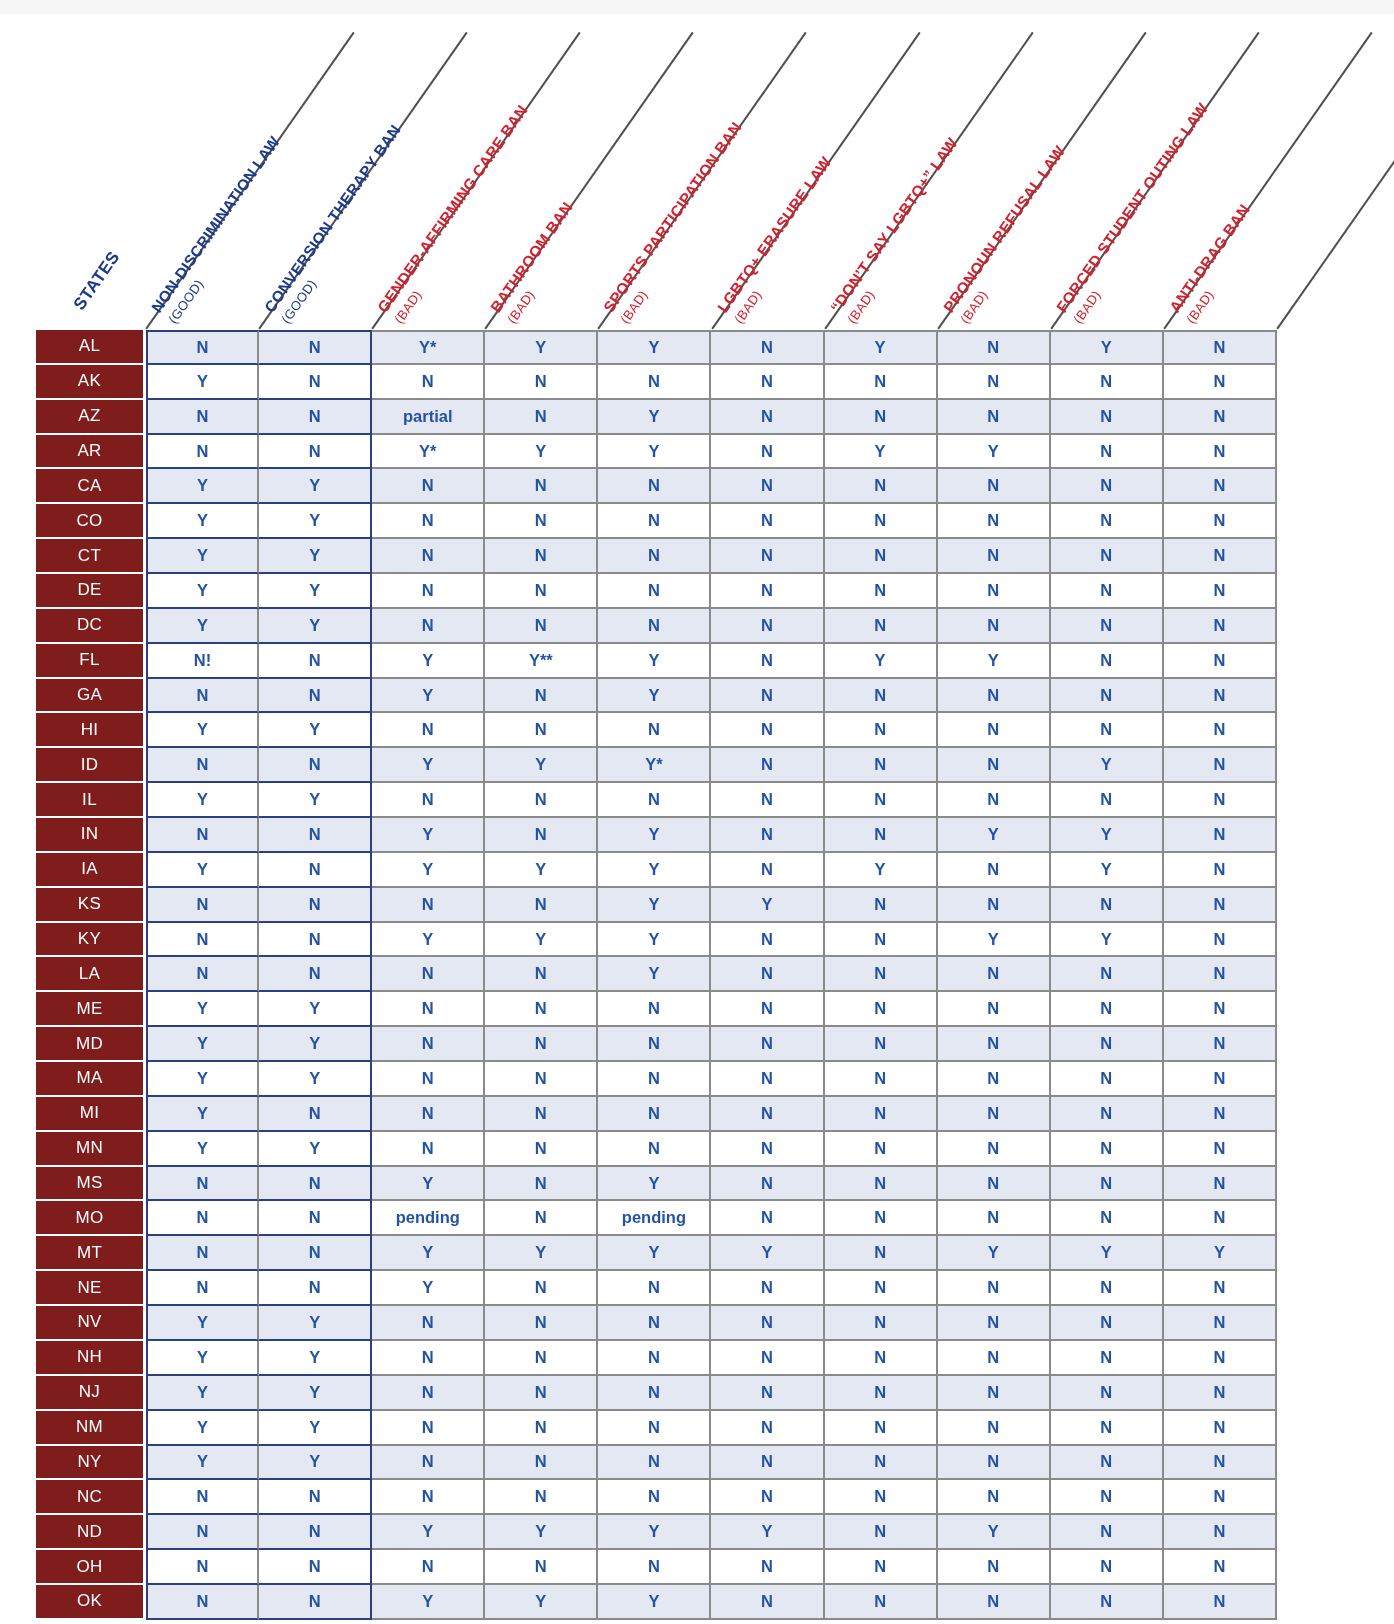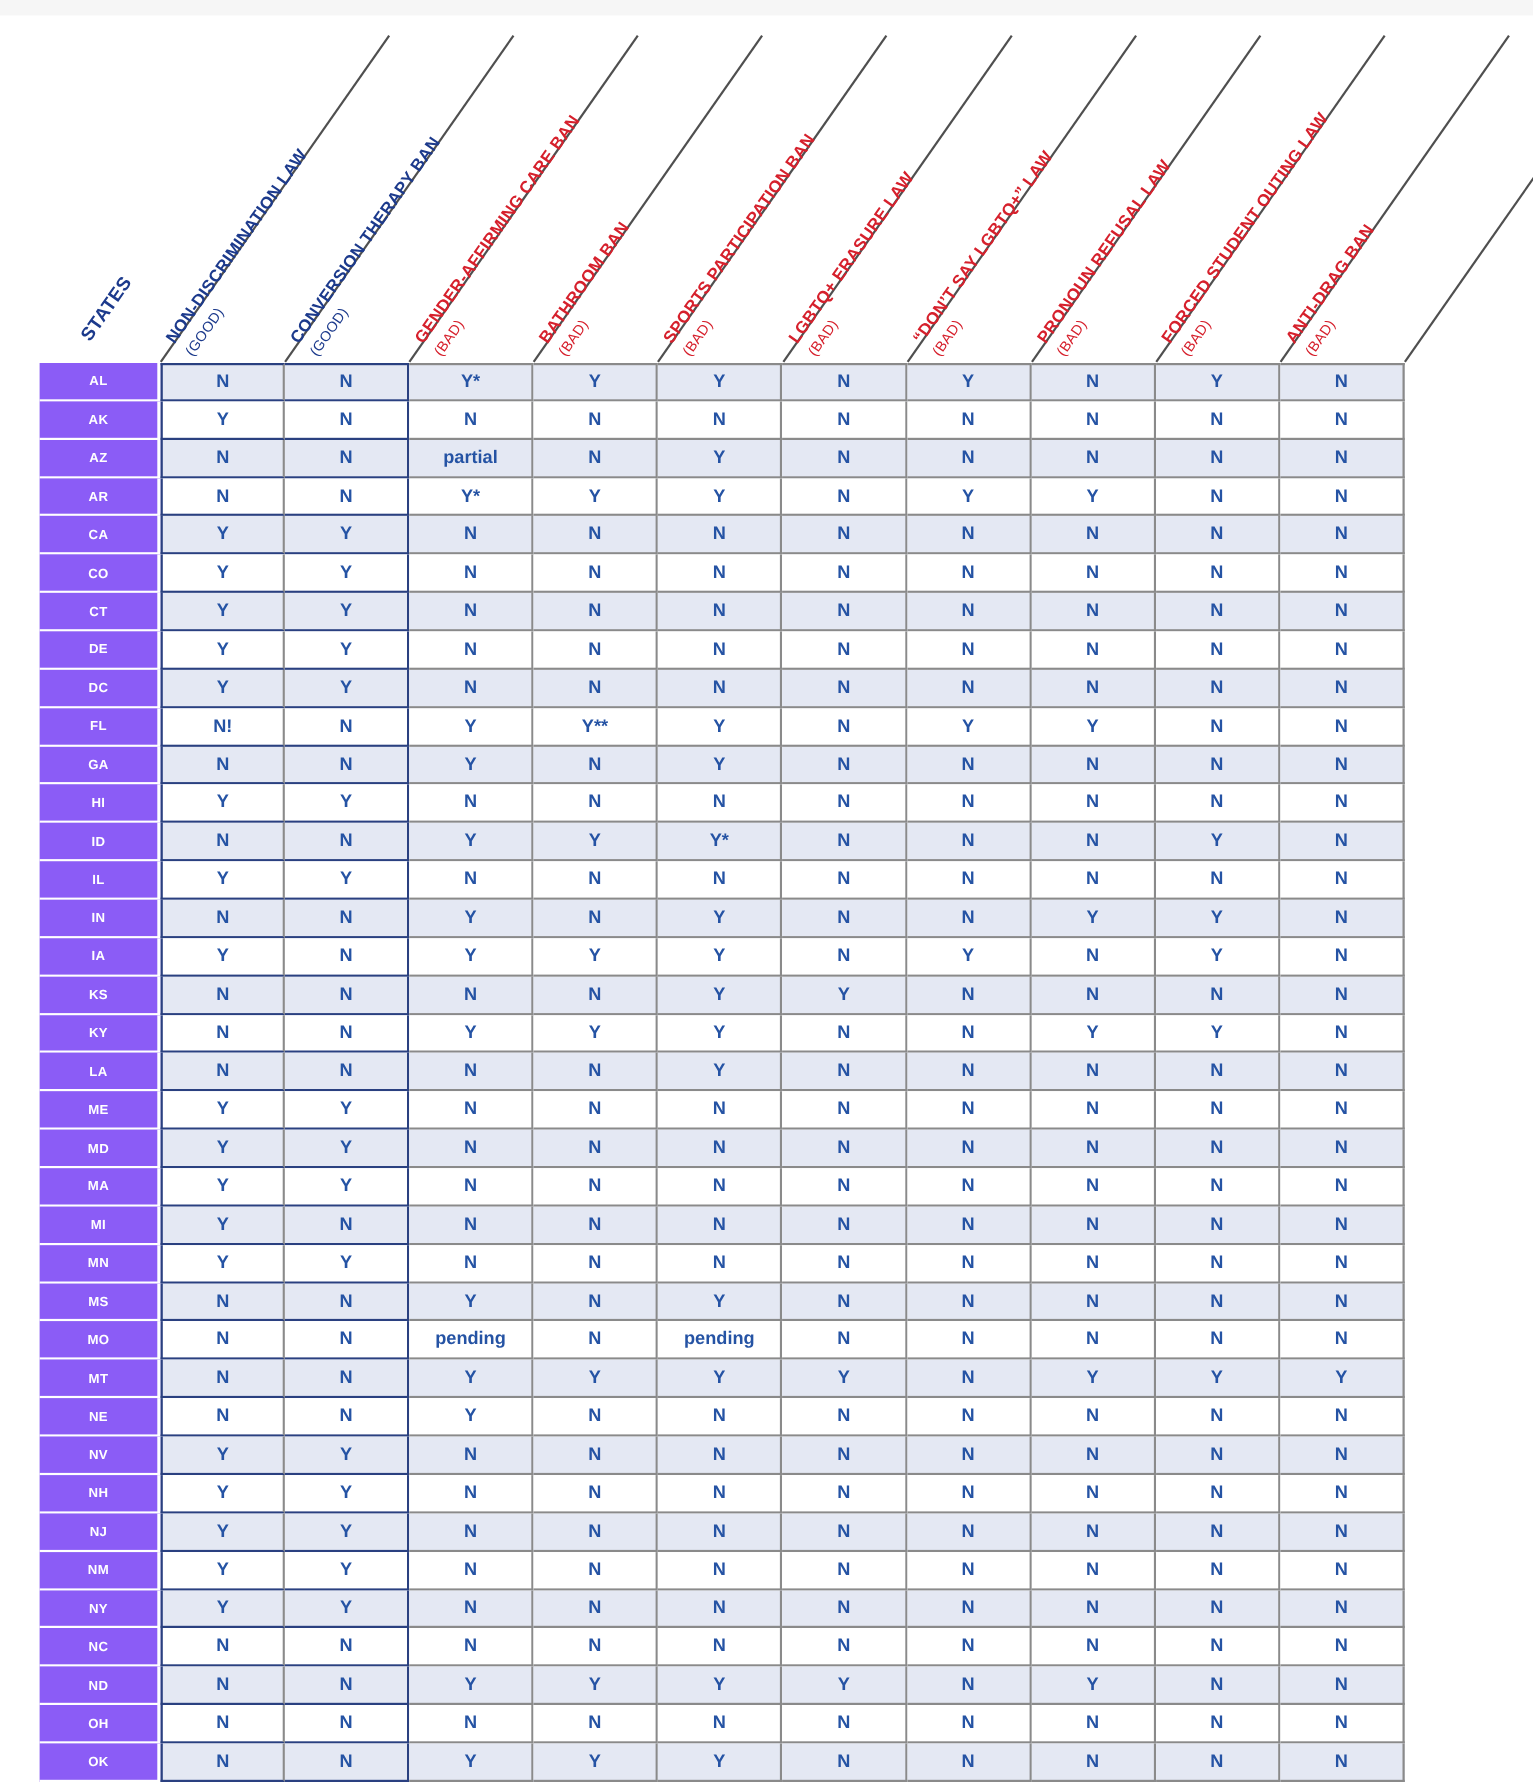--- a/index.html
+++ b/index.html
@@ -29,21 +29,21 @@
   .hlabel.bad{color:#d6202c;}
   #states-label{
     position:absolute;left:86px;bottom:16px;
     transform:rotate(-55deg);transform-origin:0 100%;
     font-weight:700;font-size:17px;color:#1c3a8c;letter-spacing:.4px;
   }
   
   #grid{position:absolute;left:36px;top:330px;}
   .trow{display:grid;grid-template-columns:110px repeat(10,113.1px);height:34.86px;box-sizing:border-box;}
   .scell{
-    background:#8b5cf6;color:#ffffff;font-weight:700;font-size:12px;
+    background:#7f1d1d;color:#ffffff;font-weight:400;font-size:17px;
     display:flex;align-items:center;justify-content:center;
     border-right:3px solid #ffffff;border-bottom:2.5px solid #ffffff;
     box-sizing:border-box;letter-spacing:.3px;
   }
   .dcell{
     display:flex;align-items:center;justify-content:center;
     font-weight:700;font-size:16.5px;color:#2553a4;
     border-right:2px solid #8a8a8a;border-bottom:2px solid #8a8a8a;
     box-sizing:border-box;
   }

